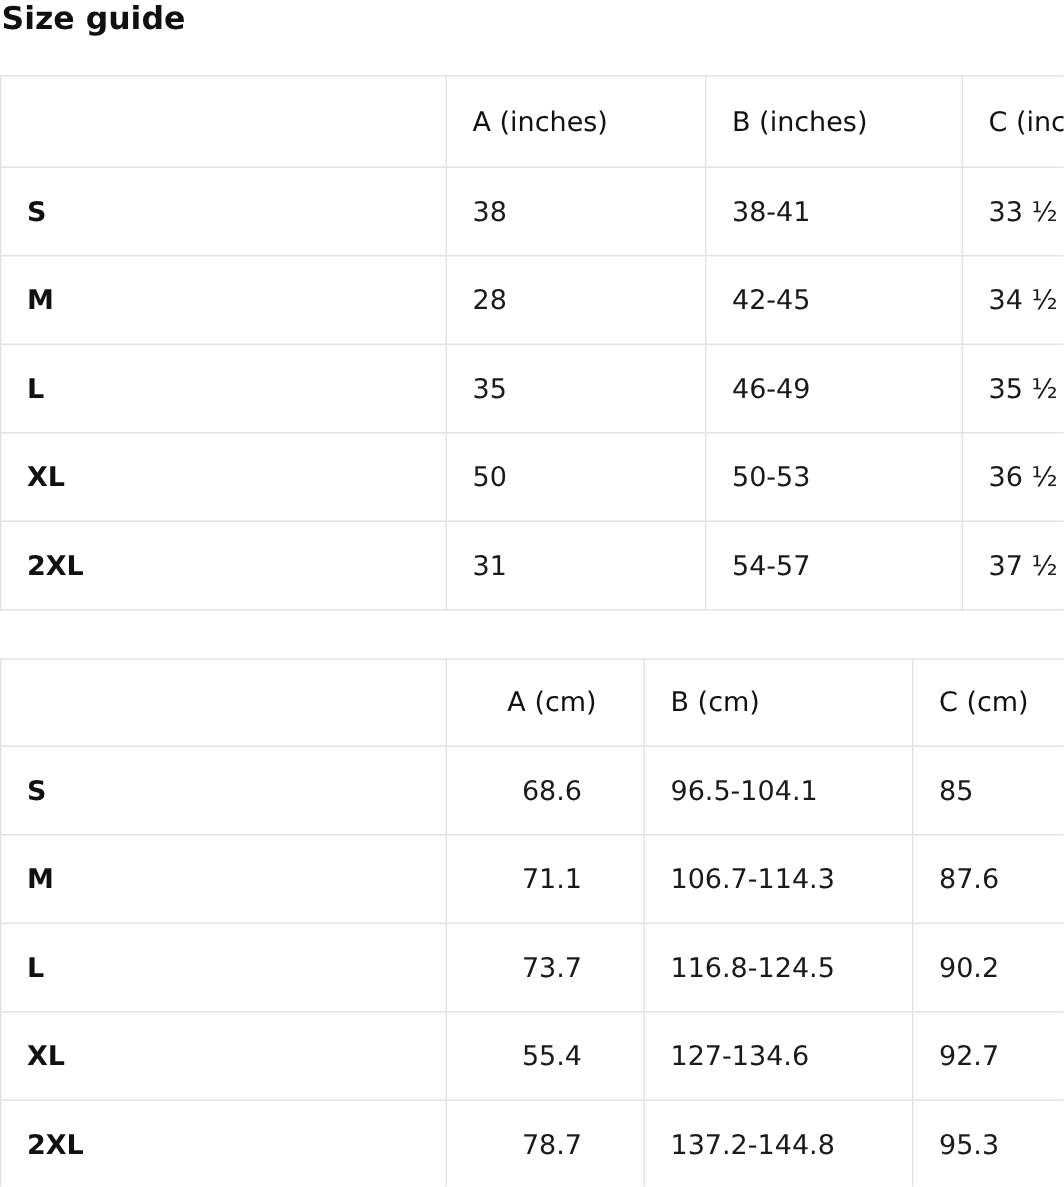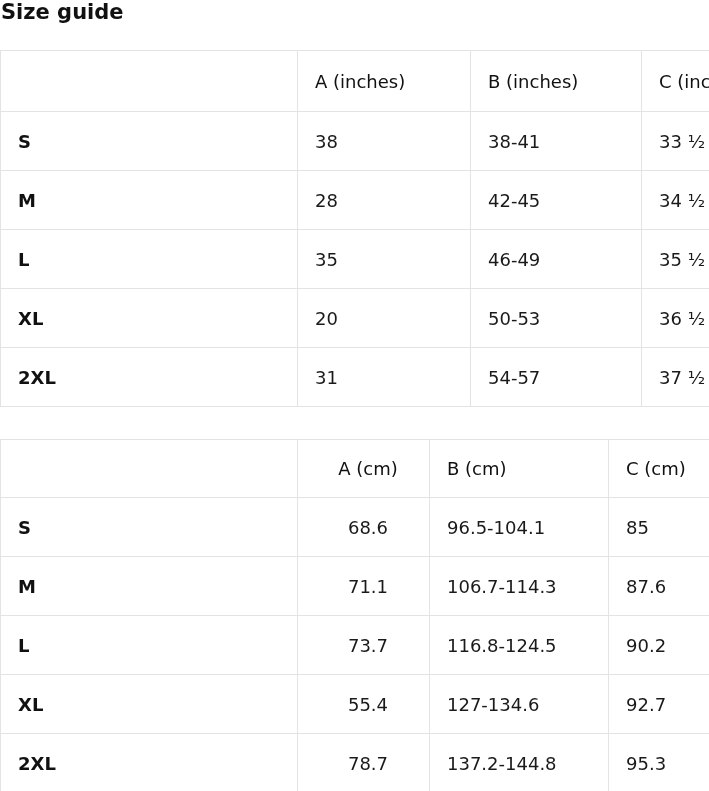--- a/index.html
+++ b/index.html
@@ -97,21 +97,21 @@
         <td class="c3">34 ½</td>
       </tr>
       <tr>
         <td class="c0 row-header">L</td>
         <td class="c1">35</td>
         <td class="c2">46-49</td>
         <td class="c3">35 ½</td>
       </tr>
       <tr>
         <td class="c0 row-header">XL</td>
-        <td class="c1">20</td>
+        <td class="c1">50</td>
         <td class="c2">50-53</td>
         <td class="c3">36 ½</td>
       </tr>
       <tr>
         <td class="c0 row-header">2XL</td>
         <td class="c1">31</td>
         <td class="c2">54-57</td>
         <td class="c3">37 ½</td>
       </tr>
     </tbody>

